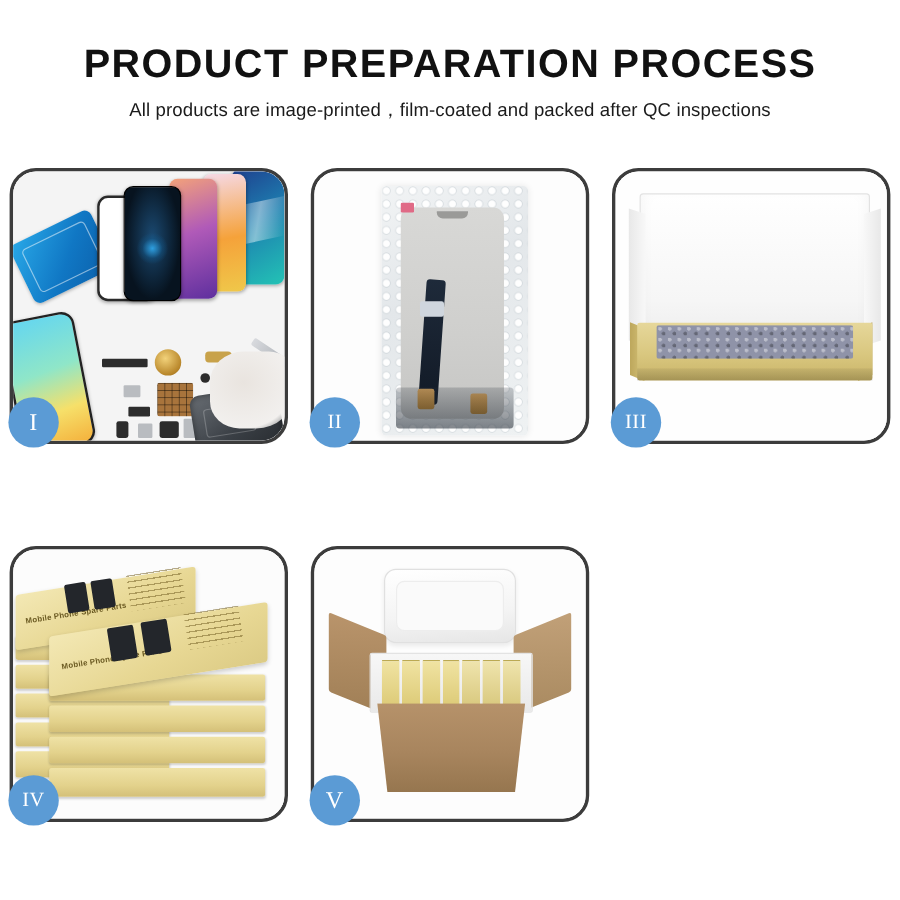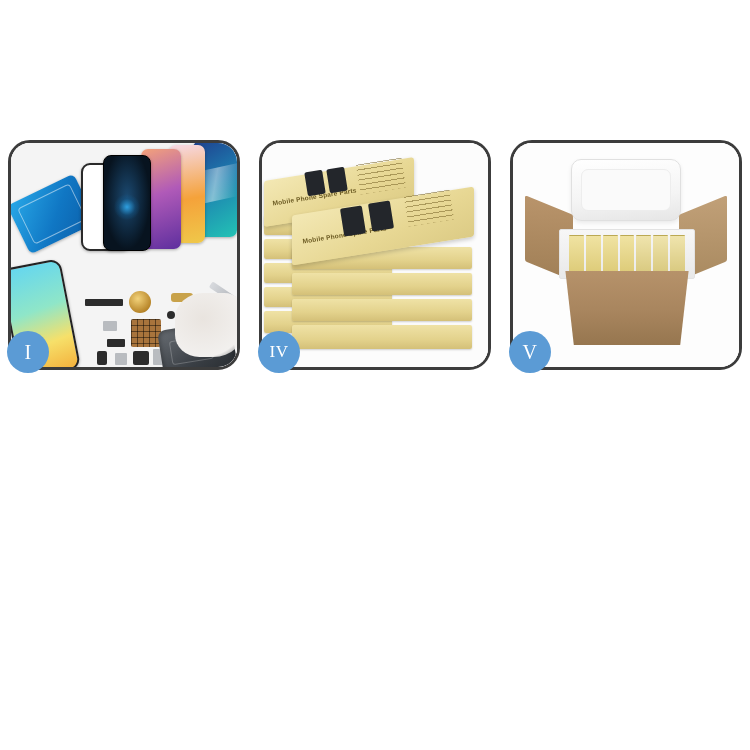--- a/index.html
+++ b/index.html
@@ -440,20 +440,22 @@
     position: absolute; left: 130px; top: 20px; width: 76px; height: 16px;
     background: rgba(255,255,255,.55); transform: rotate(14deg);
   }
 </style>
 </head>
 <body>
 
 <div class="page">
 
   <div class="header">
+    <div class="page-title">PRODUCT PREPARATION PROCESS</div>
+    <div class="page-subtitle">All products are image-printed，film-coated and packed after QC inspections</div>
   </div>
 
   <div class="grid">
 
     <div class="panel">
       <div class="panel-inner">
         <div class="scene-parts">
           <div class="ph ph-blue-film"></div>
           <div class="ph ph-teal"></div>
           <div class="ph ph-orange"></div>
@@ -475,21 +477,49 @@
           <div class="chip silver" style="left:142px; top:206px; width:10px; height:16px;"></div>
           <div class="chip dark round" style="left:156px; top:168px; width:8px; height:8px;"></div>
           <div class="back-housing"></div>
           <div class="tweezer"></div>
           <div class="hand-blur"></div>
         </div>
       </div>
       <div class="badge">I</div>
     </div>
 
-
+    <div class="panel">
+      <div class="panel-inner">
+        <div class="scene-bubble">
+          <div class="bubble-bag">
+            <div class="lcd"></div>
+            <div class="sticker-red"></div>
+            <div class="flex-cable"></div>
+            <div class="flex-ic"></div>
+            <div class="conn" style="left:30px; bottom:22px;"></div>
+            <div class="conn" style="left:74px; bottom:18px;"></div>
+            <div class="bottom-mess"></div>
+          </div>
+        </div>
+      </div>
+      <div class="badge wide">II</div>
+    </div>
+
+    <div class="panel">
+      <div class="panel-inner">
+        <div class="scene-box-foam">
+          <div class="lid-white"></div>
+          <div class="box-flap-l"></div>
+          <div class="box-flap-r"></div>
+          <div class="box-base"></div>
+          <div class="foam-fill"></div>
+        </div>
+      </div>
+      <div class="badge wide">III</div>
+    </div>
 
     <div class="panel">
       <div class="panel-inner">
         <div class="scene-stack">
           <div class="sbox" style="left:2px;  top:72px;  width:128px; height:20px;"></div>
           <div class="sbox" style="left:2px;  top:96px;  width:128px; height:20px;"></div>
           <div class="sbox" style="left:2px;  top:120px; width:128px; height:20px;"></div>
           <div class="sbox" style="left:2px;  top:144px; width:128px; height:20px;"></div>
           <div class="sbox" style="left:2px;  top:168px; width:128px; height:22px;"></div>
 

